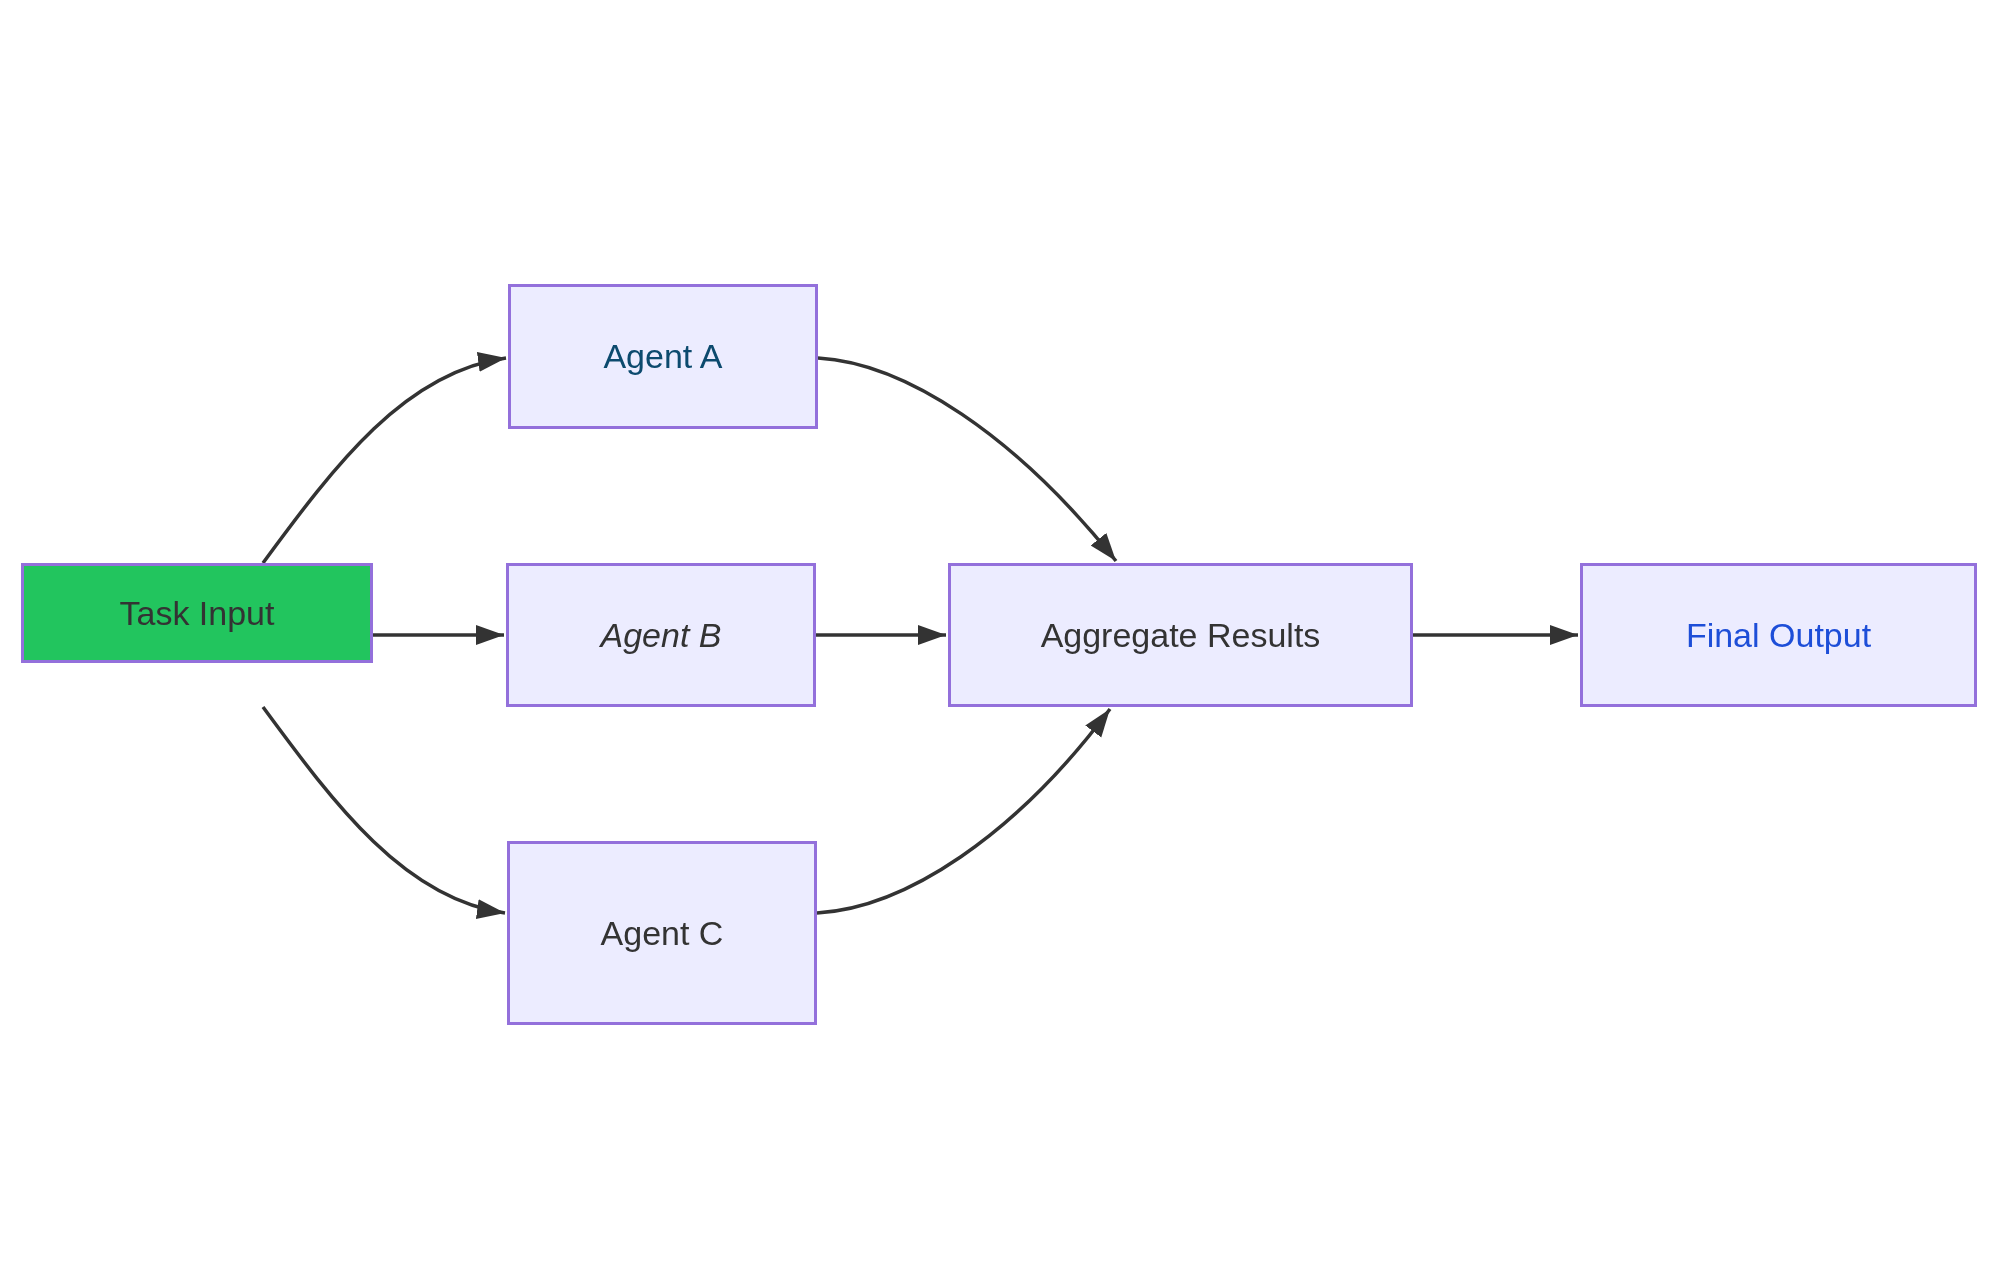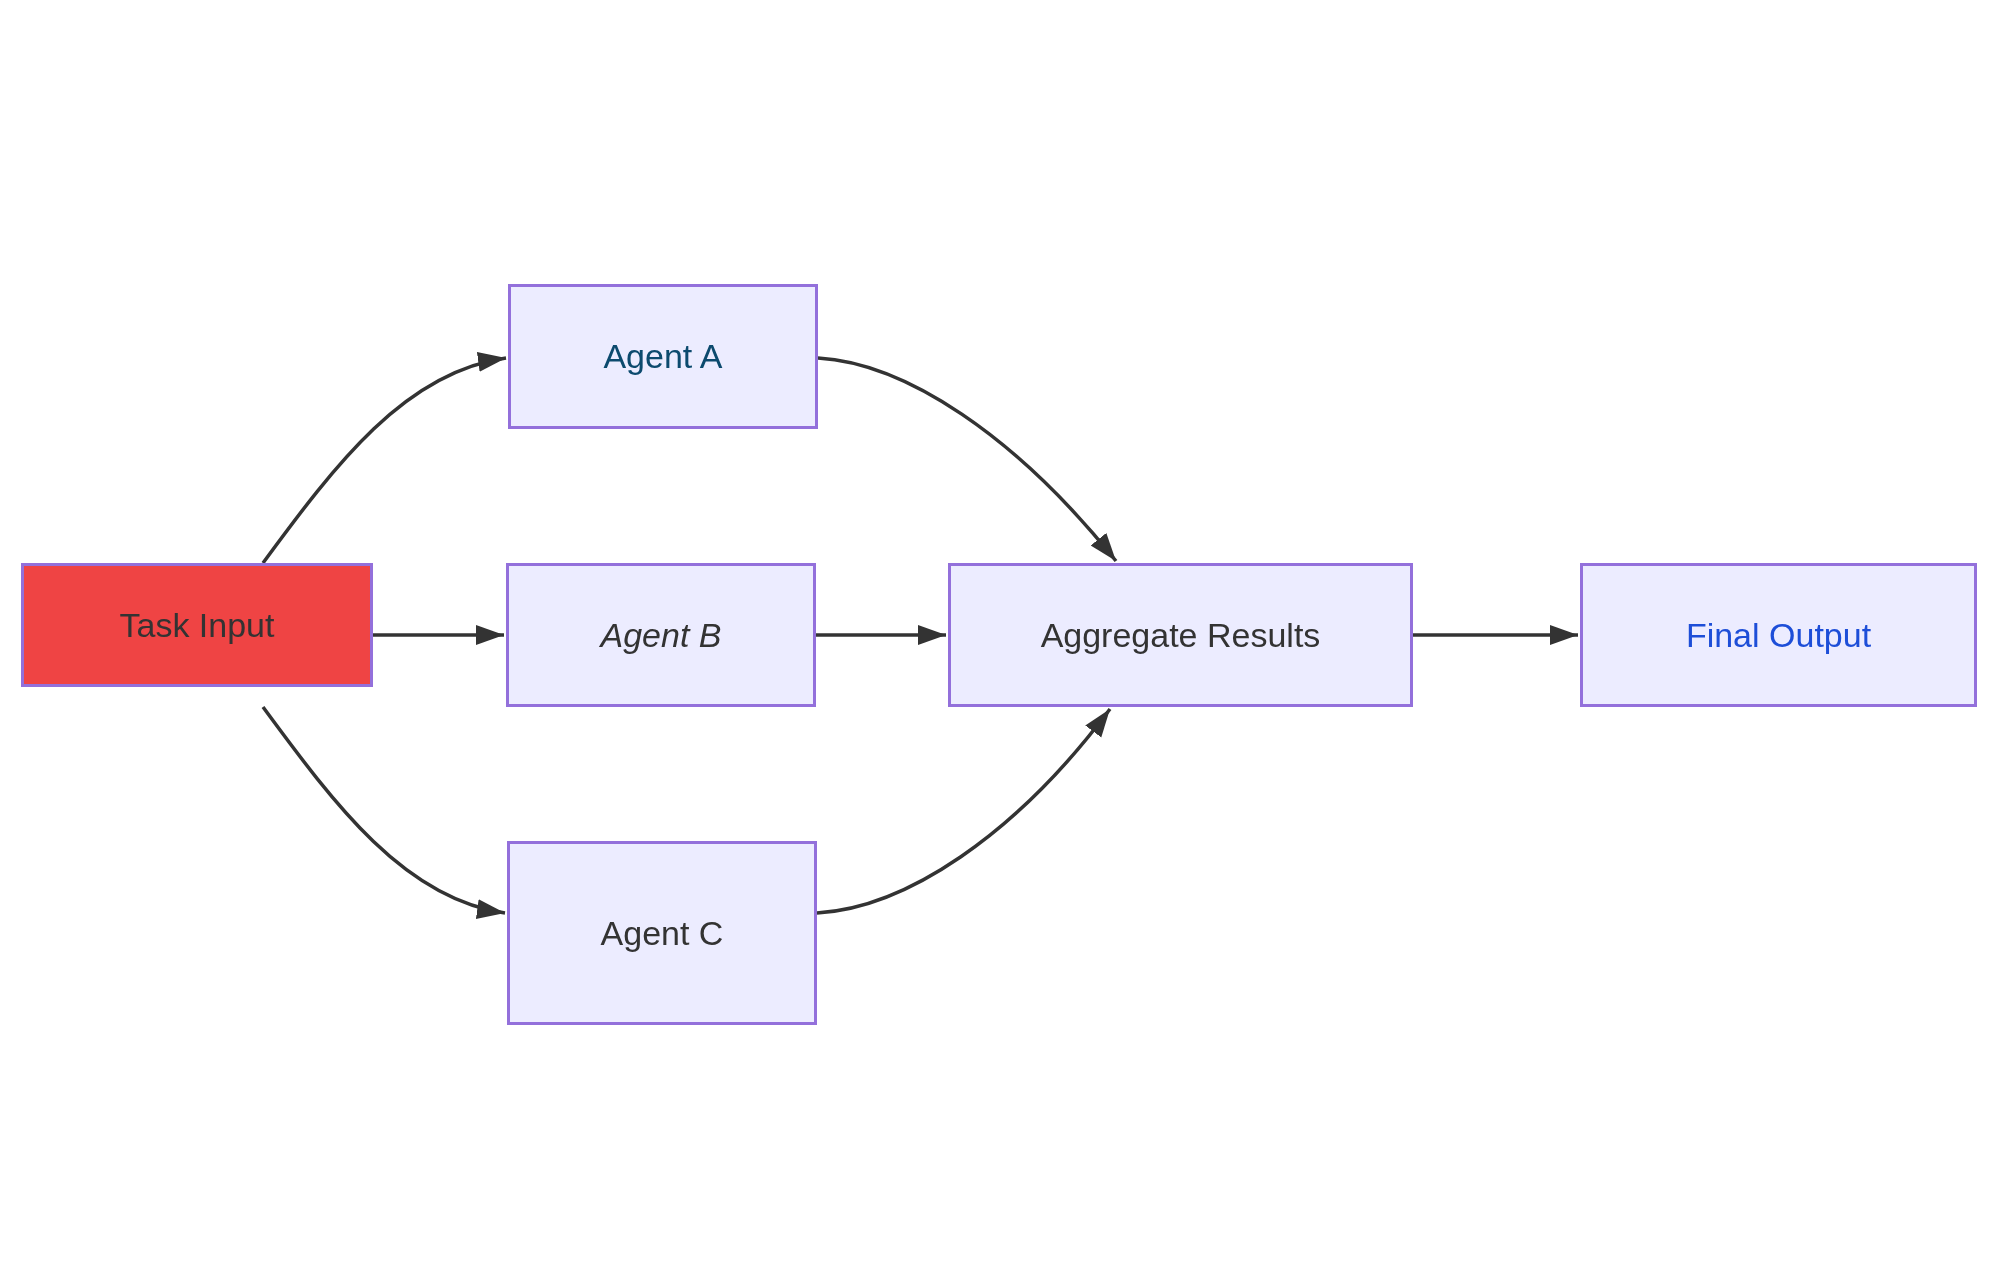--- a/index.html
+++ b/index.html
@@ -59,21 +59,21 @@
         <path d="M 263 563 C 335 465, 405 372, 506 358" class="edge" stroke="#333333" marker-end="url(#arrowhead)"></path>
         <path d="M 373 635 L 504 635" class="edge" stroke="#333333" marker-end="url(#arrowhead)"></path>
         <path d="M 263 707 C 335 805, 405 899, 505 913" class="edge" stroke="#333333" marker-end="url(#arrowhead)"></path>
         <path d="M 818 358 C 905 363, 1015 435, 1116 561" class="edge" stroke="#333333" marker-end="url(#arrowhead)"></path>
         <path d="M 816 635 L 946 635" class="edge" stroke="#333333" marker-end="url(#arrowhead)"></path>
         <path d="M 817 913 C 905 908, 1015 836, 1110 709" class="edge" stroke="#333333" marker-end="url(#arrowhead)"></path>
         <path d="M 1413 635 L 1578 635" class="edge" stroke="#333333" marker-end="url(#arrowhead)"></path>
       </g>
   </svg>
 
-  <div class="node" style="left: 21px; top: 563px; width: 352px; height: 124px; background: #ef4444; border-color: rgb(147, 112, 219);">
+  <div class="node" style="left: 21px; top: 563px; width: 352px; height: 100px; background: #22c55e; border-color: rgb(147, 112, 219);">
     <span class="node-label" style="color: rgb(51, 51, 51);">Task Input</span>
   </div>
 
   <div class="node" style="left: 508px; top: 284px; width: 310px; height: 145px; background: rgb(236, 236, 255); border-color: rgb(147, 112, 219);">
     <span class="node-label" style="color: #0c4a6e;">Agent A</span>
   </div>
 
   <div class="node" style="left: 506px; top: 563px; width: 310px; height: 144px; background: rgb(236, 236, 255); border-color: rgb(147, 112, 219); font-style: italic;">
     <span class="node-label" style="color: rgb(51, 51, 51);">Agent B</span>
   </div>

